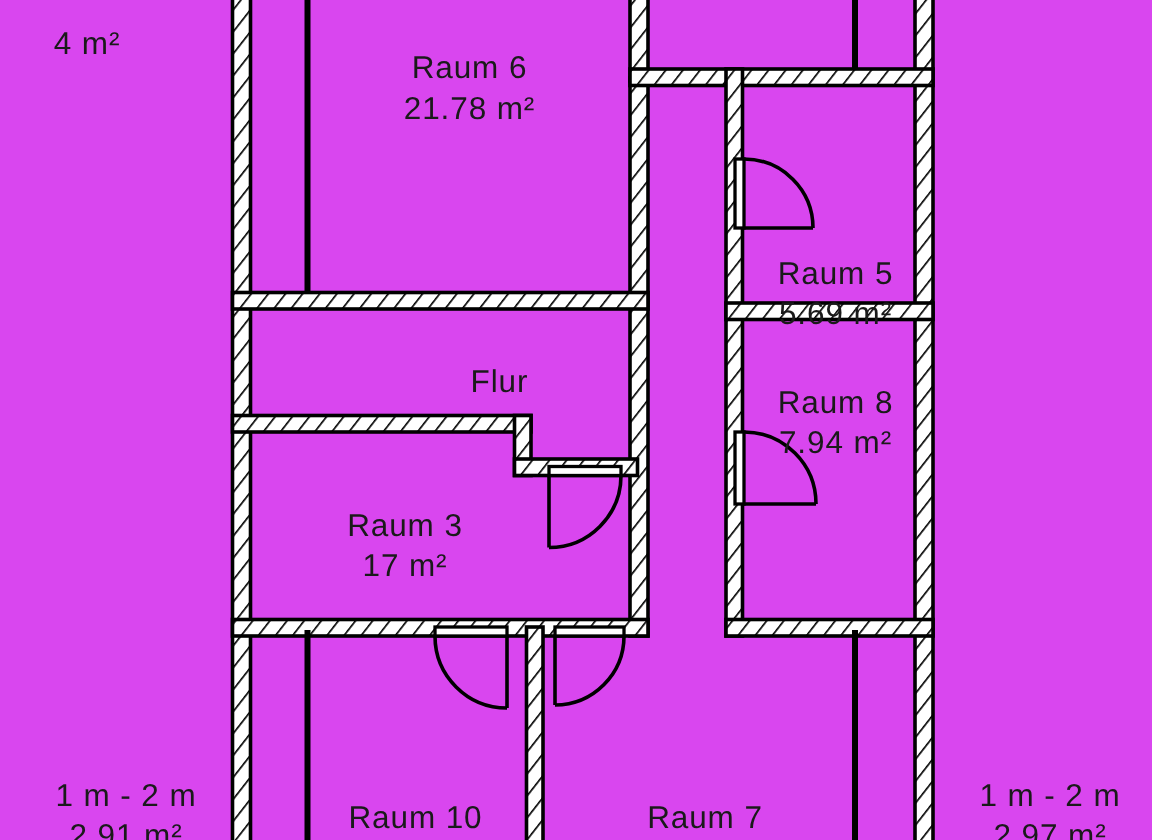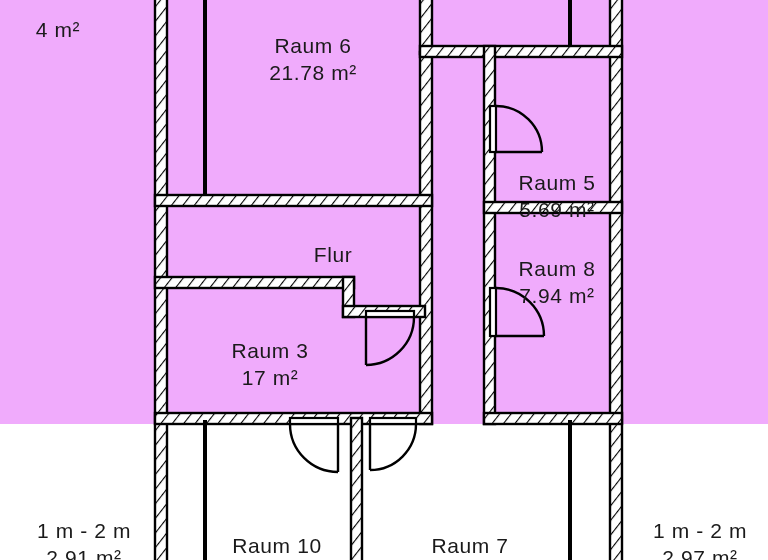--- a/index.html
+++ b/index.html
@@ -9,22 +9,22 @@
   }
   body {
     width: 768px;
     height: 560px;
     overflow: hidden;
     font-family: "Liberation Sans", sans-serif;
   }
   #plan-root {
     position: relative;
     width: 768px;
-    height: 424px;
-    background: #f0abfc;
+    height: 560px;
+    background: #d946ef;
   }
   #plan-svg {
     position: absolute;
     left: 0;
     top: 0;
     width: 768px;
     height: 560px;
   }
   .label-group {
     position: absolute;

